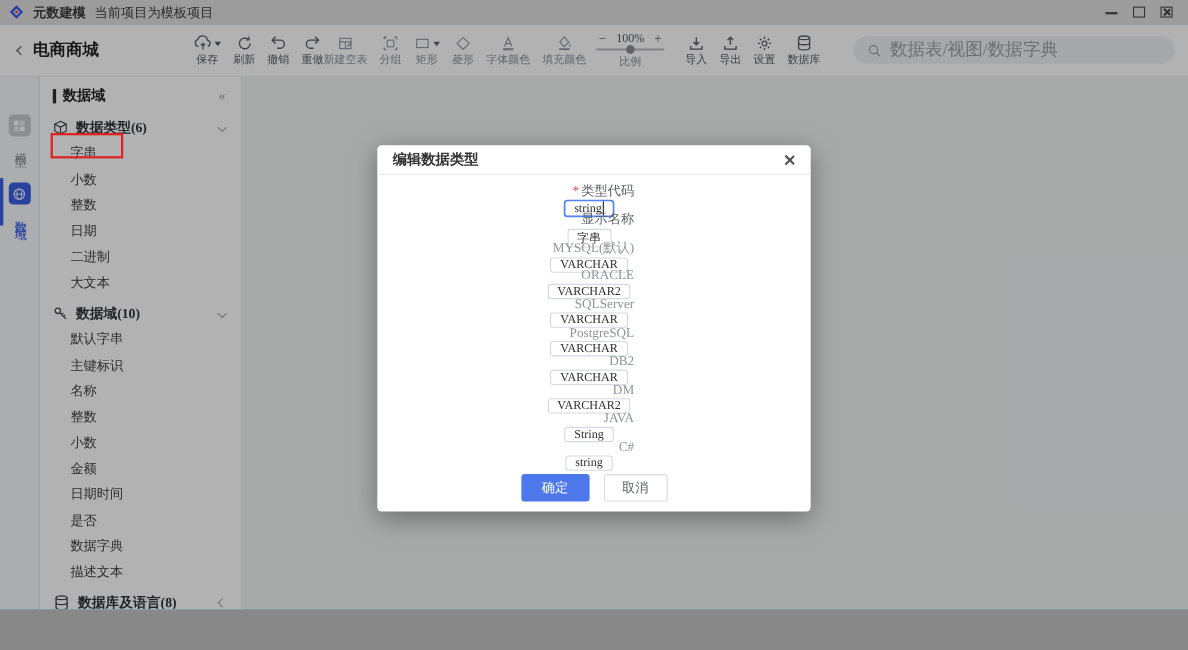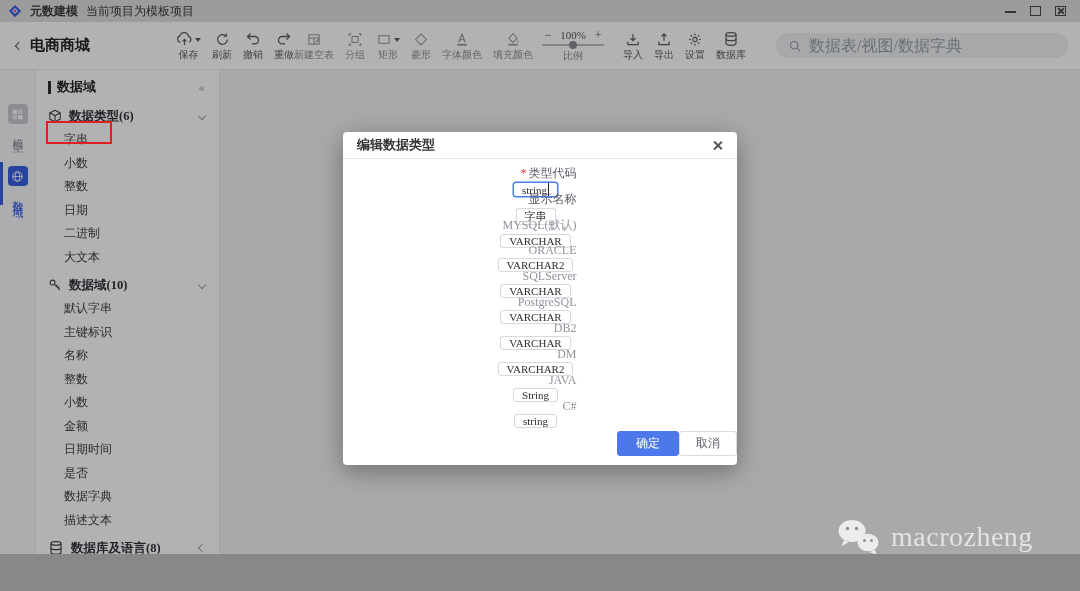--- a/index.html
+++ b/index.html
@@ -74,21 +74,21 @@
   .modal-close::before { transform:rotate(45deg); }
   .modal-close::after { transform:rotate(-45deg); }
   .modal-body { padding:6px 9px 0 0; }
   .mrow { display:flex; align-items:center; height:20px; margin-bottom:6px;flex-direction:column; }
   .mlabel { width:91px; flex:none; text-align:right; font-size:12px; color:#8f939a; margin-right:9px; white-space:nowrap; }
   .mrow:nth-child(1) .mlabel, .mrow:nth-child(2) .mlabel { color:#5a5e66; }
   .req { color:#e23b3b; margin-right:2px; }
   .minput { flex:1; height:21px; border:1px solid #d5d9df; border-radius:3px; padding:0 8px; font-size:11px; color:#2e2e2e; display:flex; align-items:flex-end; background:#fff; cursor:text; }
   .minput.focused { border-color:#4a7cf0; box-shadow:0 0 0 0.5px #4a7cf0; }
   .tcursor { width:1px; height:13px; background:#222; margin-left:1px; }
-  .modal-footer { display:flex; justify-content:flex-end; padding:6px 0 9px; }
+  .modal-footer { display:flex; justify-content:center; gap:13px; padding:6px 0 9px; }
   .btn { height:25px; border-radius:3px; font-size:12px; display:flex; align-items:center; justify-content:center; cursor:pointer; font-family:inherit; }
   .btn-primary { width:62px; background:#4d78ec; color:#fff; border:1px solid #4d78ec; }
   .btn-plain { width:58px; background:#fff; color:#5a5e66; border:1px solid #d9dce3; }
   
   .red-box { position:absolute; left:46px; top:121px; width:66px; height:23px; border:2px solid #e01f1f; z-index:60; }
   .watermark { position:absolute; left:835px; top:516px; display:flex; align-items:center; gap:8px; z-index:60; }
   .watermark .wm-text { font-size:28px; color:#e3e3e3; letter-spacing:0.5px; }
 </style>
 </head>
 <body>
@@ -419,29 +419,14 @@
           <div class="minput">string</div>
         </div>
       </div>
     <div class="modal-footer">
       <button class="btn btn-primary">确定</button>
       <button class="btn btn-plain">取消</button>
     </div>
   </div>
 
   <div class="red-box"></div>
-  <div class="watermark">
-    <span style="display:flex;">
-      <svg width="48" height="42" viewBox="0 0 48 42">
-        <ellipse cx="17" cy="15" rx="13.5" ry="11" fill="#ececec"></ellipse>
-        <path d="M9 24 6.5 30l7-3.5z" fill="#ececec"></path>
-        <circle cx="12.5" cy="12.5" r="1.7" fill="#8f8f8f"></circle>
-          <circle cx="21.5" cy="12.5" r="1.7" fill="#8f8f8f"></circle>
-        <ellipse cx="33" cy="26.5" rx="10.5" ry="8.8" fill="#ececec"></ellipse>
-        <path d="M39.5 33.5 42 39l-7-2.8z" fill="#ececec"></path>
-        <circle cx="29.5" cy="24.5" r="1.5" fill="#8f8f8f"></circle>
-          <circle cx="36.5" cy="24.5" r="1.5" fill="#8f8f8f"></circle>
-      </svg>
-    </span>
-    <span class="wm-text">macrozheng</span>
-  </div>
 
 </div>
 
 </body></html>

